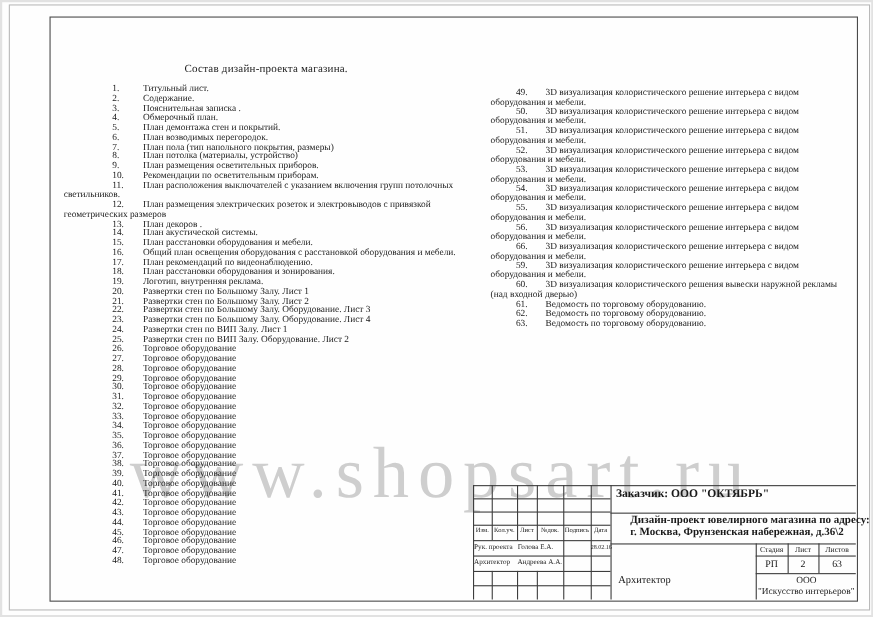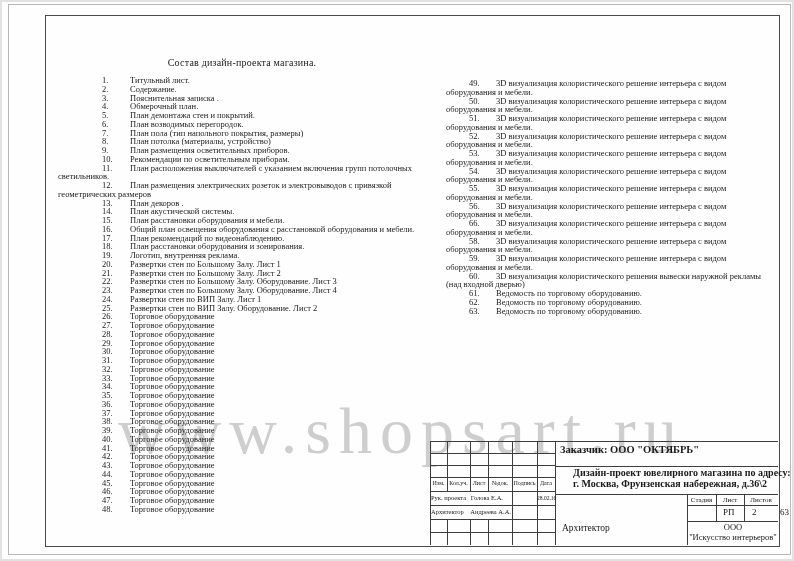--- a/index.html
+++ b/index.html
@@ -23,21 +23,21 @@
   
   .lh,.lv{position:absolute;background:#3d3d3d;}
   .lh{height:1px;}
   .lv{width:1px;}
   
   .tbt{position:absolute;white-space:nowrap;}
   .tb-customer{left:560px;top:444px;font-size:10.5px;font-weight:bold;}
   .tb-proj{left:573px;top:467px;font-size:10px;line-height:11px;font-weight:bold;}
   .tb-docname{left:562px;top:523px;font-size:9.5px;}
   .tb-stage-h{top:496px;font-size:7px;text-align:center;}
-  .tb-stage-v{top:507px;font-size:9px;padding-left:36px;}
+  .tb-stage-v{top:507px;font-size:9px;text-align:center;}
   .tb-company{left:688px;top:522px;width:90px;font-size:8.5px;line-height:10px;
               text-align:center;white-space:normal;}
   .tb-col{top:480px;font-size:6px;text-align:center;}
   .tb-row{font-size:6.5px;}
   .tb-date{left:537px;top:495px;width:18px;font-size:5.5px;text-align:center;}
 </style>
 </head>
 <body>
 
 <div class="page">
@@ -100,21 +100,20 @@
   <div id="toc-right" class="toc-col">
       <div class="toc-item"><span class="num">49.</span><span>3D визуализация колористического решение интерьера с видом оборудования и мебели.</span></div>
       <div class="toc-item"><span class="num">50.</span><span>3D визуализация колористического решение интерьера с видом оборудования и мебели.</span></div>
       <div class="toc-item"><span class="num">51.</span><span>3D визуализация колористического решение интерьера с видом оборудования и мебели.</span></div>
       <div class="toc-item"><span class="num">52.</span><span>3D визуализация колористического решение интерьера с видом оборудования и мебели.</span></div>
       <div class="toc-item"><span class="num">53.</span><span>3D визуализация колористического решение интерьера с видом оборудования и мебели.</span></div>
       <div class="toc-item"><span class="num">54.</span><span>3D визуализация колористического решение интерьера с видом оборудования и мебели.</span></div>
       <div class="toc-item"><span class="num">55.</span><span>3D визуализация колористического решение интерьера с видом оборудования и мебели.</span></div>
       <div class="toc-item"><span class="num">56.</span><span>3D визуализация колористического решение интерьера с видом оборудования и мебели.</span></div>
       <div class="toc-item"><span class="num">66.</span><span>3D визуализация колористического решение интерьера с видом оборудования и мебели.</span></div>
-      <div class="toc-item"><span class="num">58.</span><span>3D визуализация колористического решение интерьера с видом оборудования и мебели.</span></div>
       <div class="toc-item"><span class="num">59.</span><span>3D визуализация колористического решение интерьера с видом оборудования и мебели.</span></div>
       <div class="toc-item"><span class="num">60.</span><span>3D визуализация колористического решения вывески наружной рекламы  (над входной дверью)</span></div>
       <div class="toc-item"><span class="num">61.</span><span>Ведомость по торговому оборудованию.</span></div>
       <div class="toc-item"><span class="num">62.</span><span>Ведомость по торговому оборудованию.</span></div>
       <div class="toc-item"><span class="num">63.</span><span>Ведомость по торговому оборудованию.</span></div>
     </div>
 
   <div>
     <div class="lh" style="left:430px;top:441px;width:348px"></div>
     <div class="lv" style="left:430px;top:441px;height:104px"></div>

